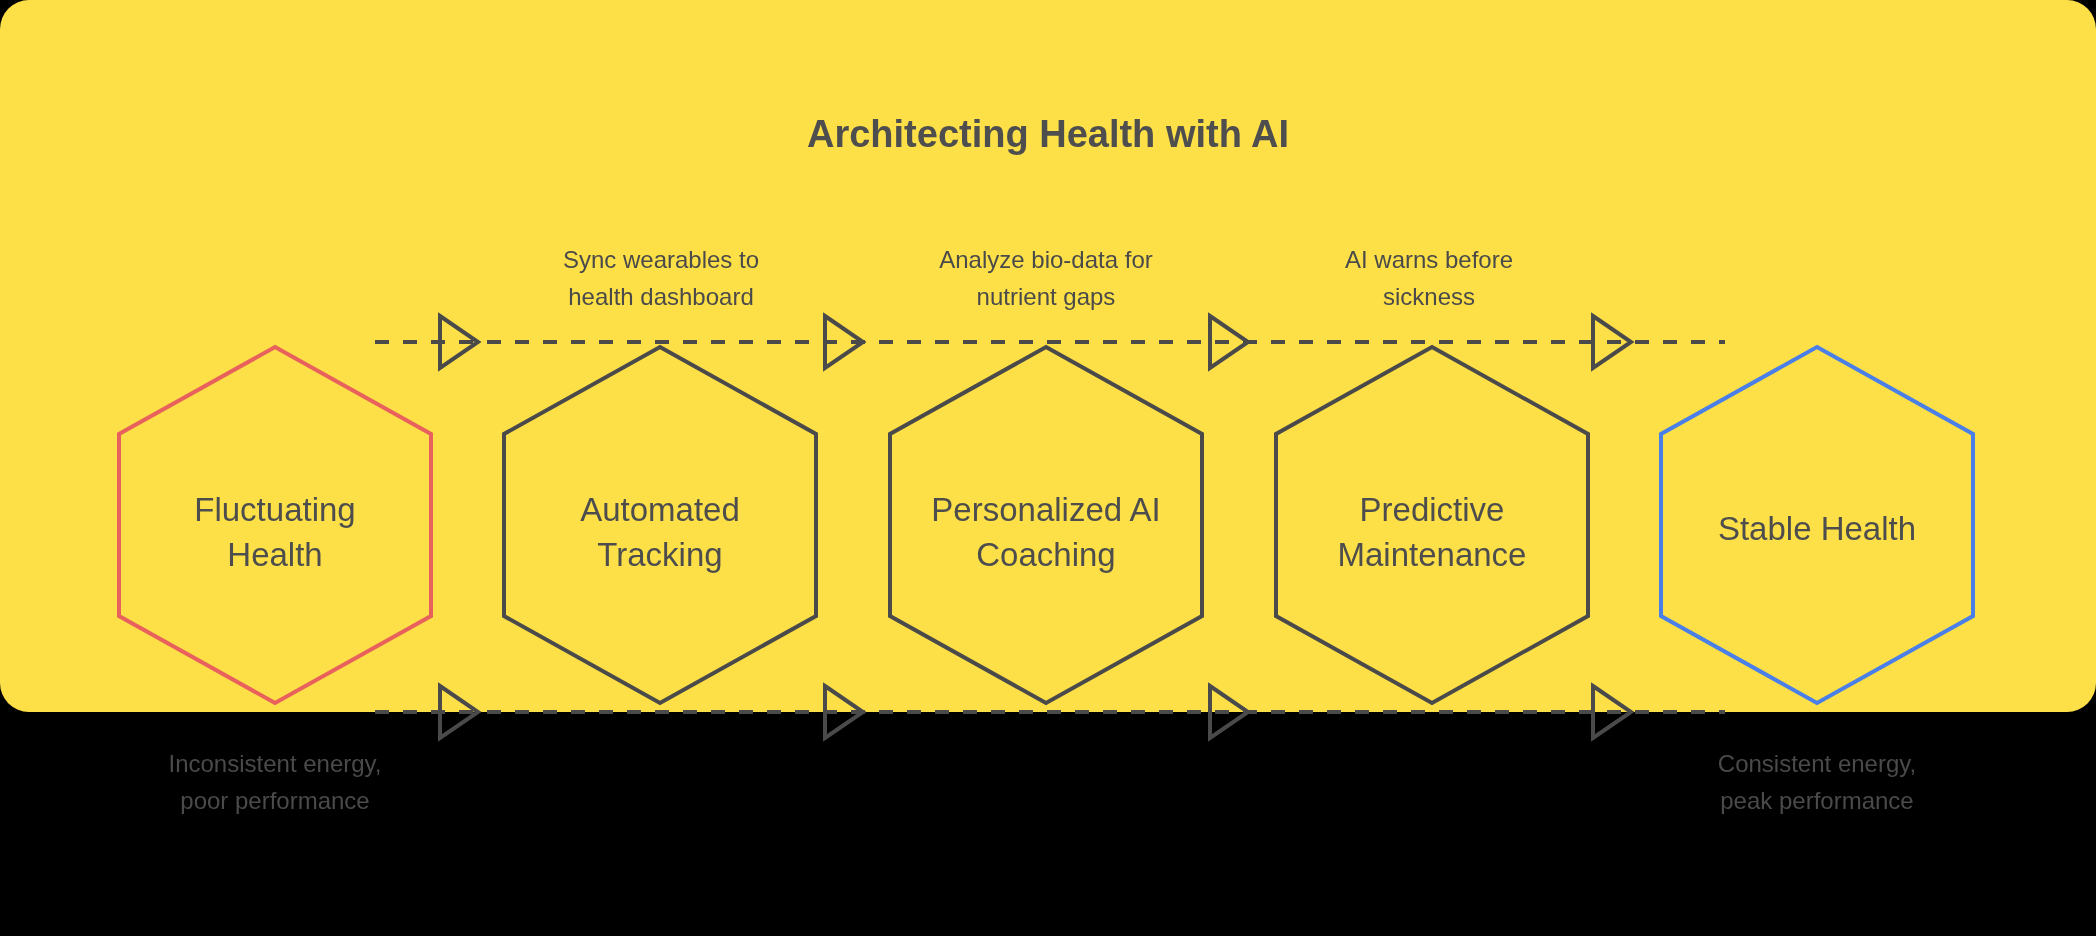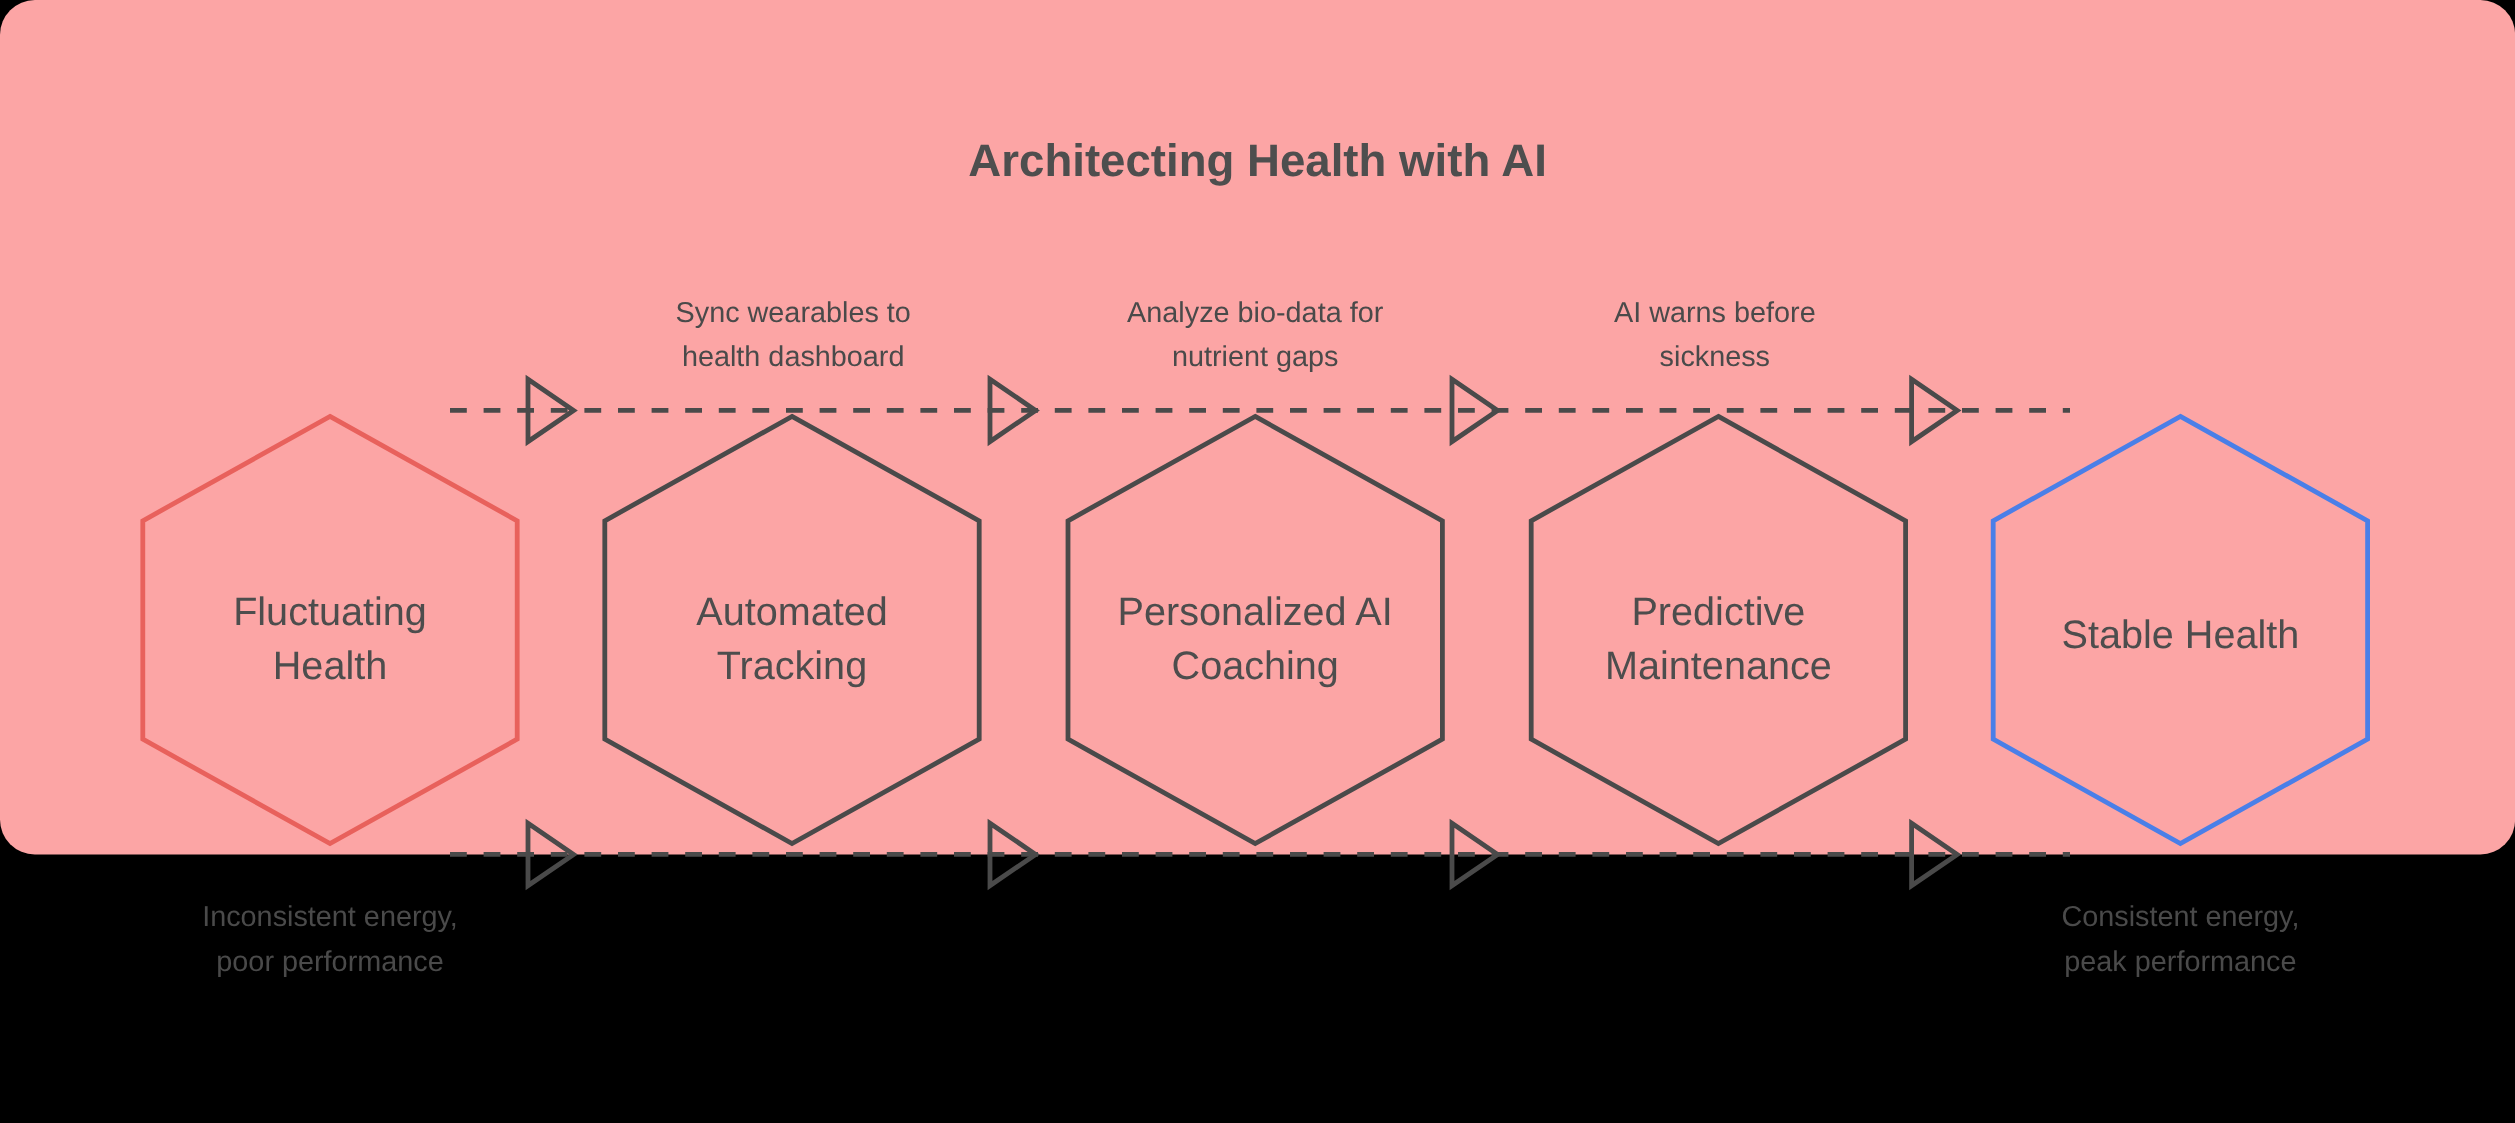--- a/index.html
+++ b/index.html
@@ -12,21 +12,21 @@
     width: 2096px;
     height: 936px;
     overflow: hidden;
     font-family: "Liberation Sans", sans-serif;
     -webkit-font-smoothing: antialiased;
   }
   #stage {
     position: relative;
     width: 2096px;
     height: 712px;
-    background: #fca5a5;
+    background: #fde047;
     border-radius: 29px;
   }
   #diagram-svg {
     position: absolute;
     left: 0;
     top: 0;
     width: 2096px;
     height: 936px;
     display: block;
   }

